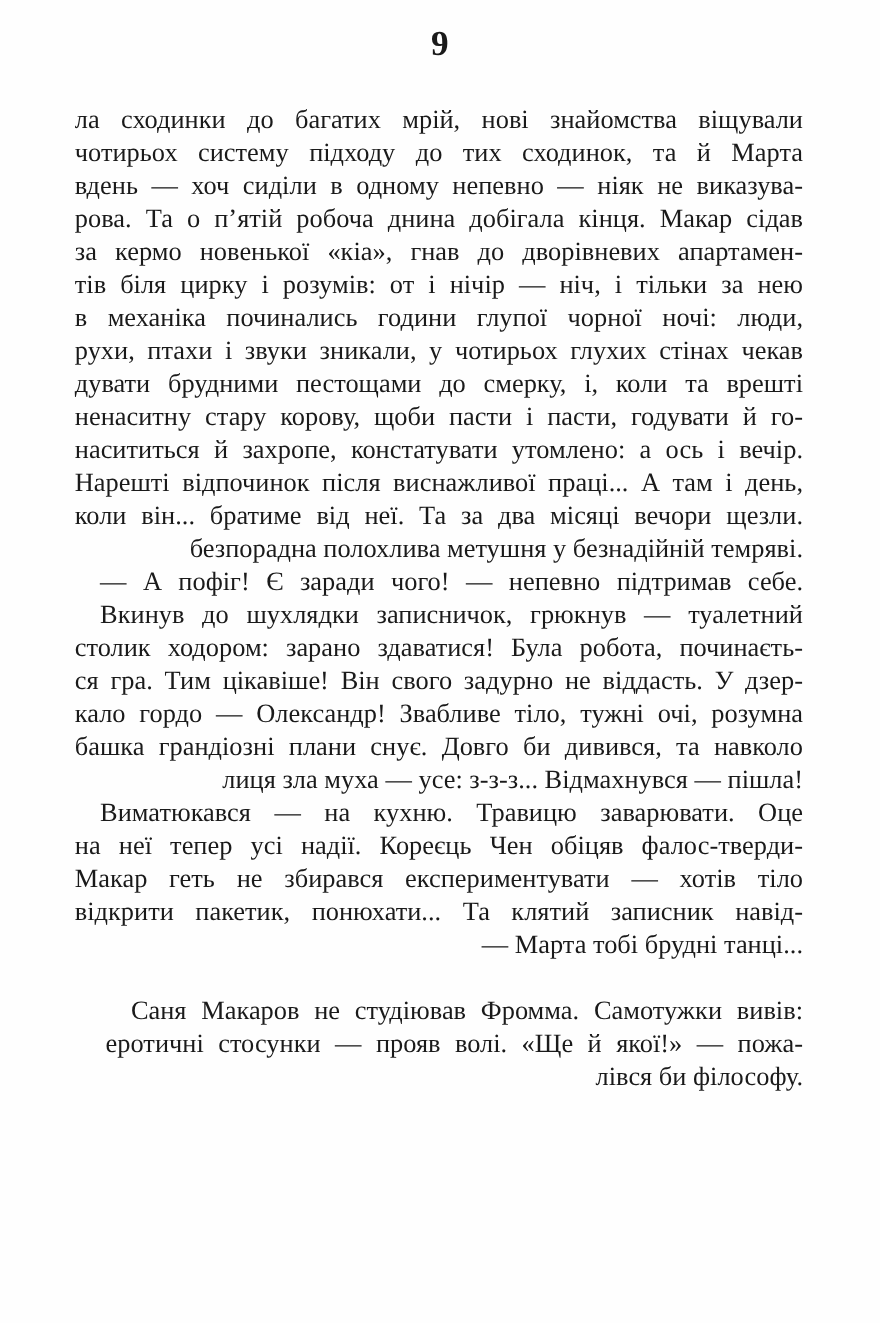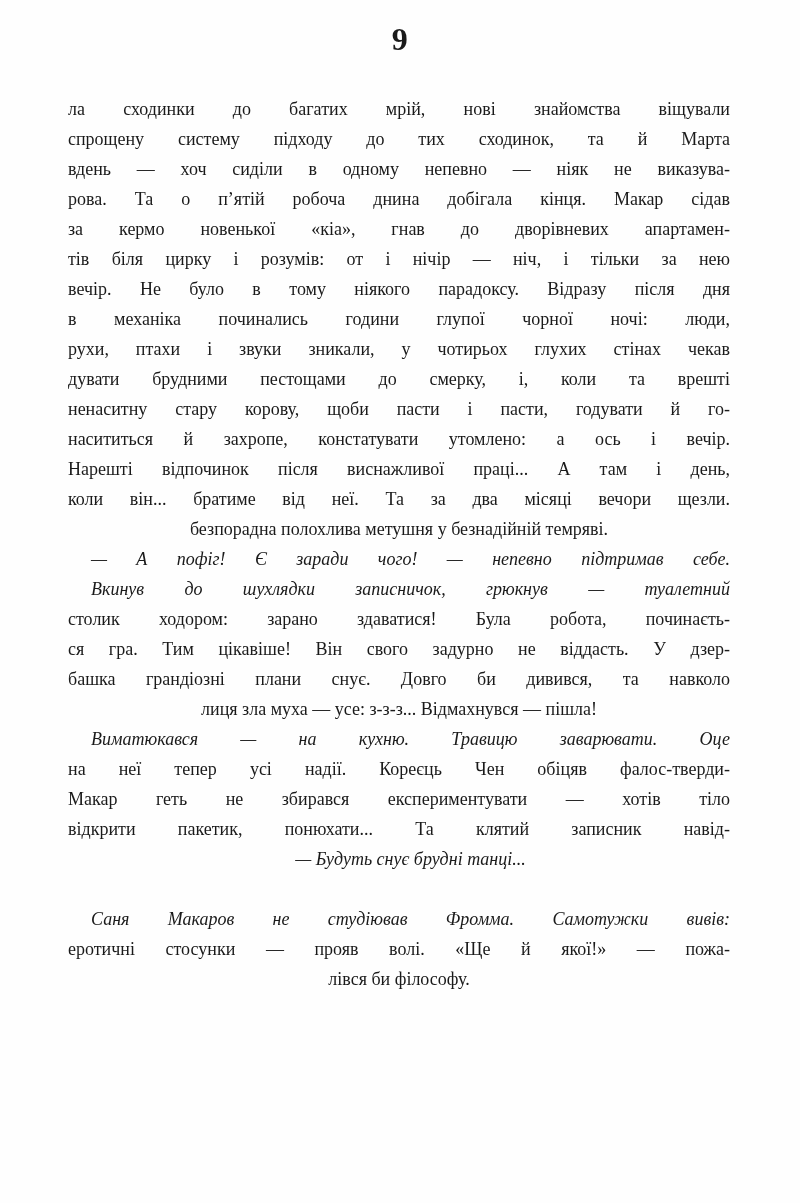--- a/index.html
+++ b/index.html
@@ -28,75 +28,75 @@
     font-size: 32px;
     font-weight: 700;
     line-height: 1;
     letter-spacing: 0.5px;
   }
   .text-body {
     position: absolute;
     top: 94px;
     left: 68px;
     width: 662px;
-    font-size: 18px;
+    font-size: 24px;
     line-height: 30px;
   }
   .para { margin: 0; }
-  .para.space-before { margin-top: 30px; }
-  .line { text-align: center; }
+  .para.space-before { margin-top: 30px; margin-left: 28px; }
+  .line { text-align: right; }
   .line.justify {
     text-align: justify;
     text-align-last: justify;
   }
-  .line.indent { text-indent: 23px; font-style: italic; }
+  .line.indent { text-indent: 23px; }
 </style>
 </head>
 <body>
 
 <div class="page">
   <header class="page-header">
     <span class="page-number">9</span>
   </header>
   <main class="text-body" id="text-body">
       <div class="para">
         <div class="line justify">ла сходинки до багатих мрій, нові знайомства віщували</div>
-        <div class="line justify">спрощену систему підходу до тих сходинок, та й Марта</div>
+        <div class="line justify">чотирьох систему підходу до тих сходинок, та й Марта</div>
         <div class="line justify">вдень — хоч сиділи в одному непевно — ніяк не виказува-</div>
         <div class="line justify">рова. Та о п’ятій робоча днина добігала кінця. Макар сідав</div>
         <div class="line justify">за кермо новенької «кіа», гнав до дворівневих апартамен-</div>
         <div class="line justify">тів біля цирку і розумів: от і нічір — ніч, і тільки за нею</div>
-        <div class="line justify">вечір. Не було в тому ніякого парадоксу. Відразу після дня</div>
         <div class="line justify">в механіка починались години глупої чорної ночі: люди,</div>
         <div class="line justify">рухи, птахи і звуки зникали, у чотирьох глухих стінах чекав</div>
         <div class="line justify">дувати брудними пестощами до смерку, і, коли та врешті</div>
         <div class="line justify">ненаситну стару корову, щоби пасти і пасти, годувати й го-</div>
         <div class="line justify">насититься й захропе, констатувати утомлено: а ось і вечір.</div>
         <div class="line justify">Нарешті відпочинок після виснажливої праці... А там і день,</div>
         <div class="line justify">коли він... братиме від неї. Та за два місяці вечори щезли.</div>
         <div class="line">безпорадна полохлива метушня у безнадійній темряві.</div>
       </div>
       <div class="para">
         <div class="line justify indent">— А пофіг! Є заради чого! — непевно підтримав себе.</div>
       </div>
       <div class="para">
         <div class="line justify indent">Вкинув до шухлядки записничок, грюкнув — туалетний</div>
         <div class="line justify">столик ходором: зарано здаватися! Була робота, починаєть-</div>
         <div class="line justify">ся гра. Тим цікавіше! Він свого задурно не віддасть. У дзер-</div>
+        <div class="line justify">кало гордо — Олександр! Звабливе тіло, тужні очі, розумна</div>
         <div class="line justify">башка грандіозні плани снує. Довго би дивився, та навколо</div>
         <div class="line">лиця зла муха — усе: з-з-з... Відмахнувся — пішла!</div>
       </div>
       <div class="para">
         <div class="line justify indent">Виматюкався — на кухню. Травицю заварювати. Оце</div>
         <div class="line justify">на неї тепер усі надії. Кореєць Чен обіцяв фалос-тверди-</div>
         <div class="line justify">Макар геть не збирався експериментувати — хотів тіло</div>
         <div class="line justify">відкрити пакетик, понюхати... Та клятий записник навід-</div>
       </div>
       <div class="para">
-        <div class="line indent">— Будуть снує брудні танці...</div>
+        <div class="line indent">— Марта тобі брудні танці...</div>
       </div>
       <div class="para space-before">
         <div class="line justify indent">Саня Макаров не студіював Фромма. Самотужки вивів:</div>
         <div class="line justify">еротичні стосунки — прояв волі. «Ще й якої!» — пожа-</div>
         <div class="line">лівся би філософу.</div>
       </div>
     </main>
 </div>
 
 </body></html>

